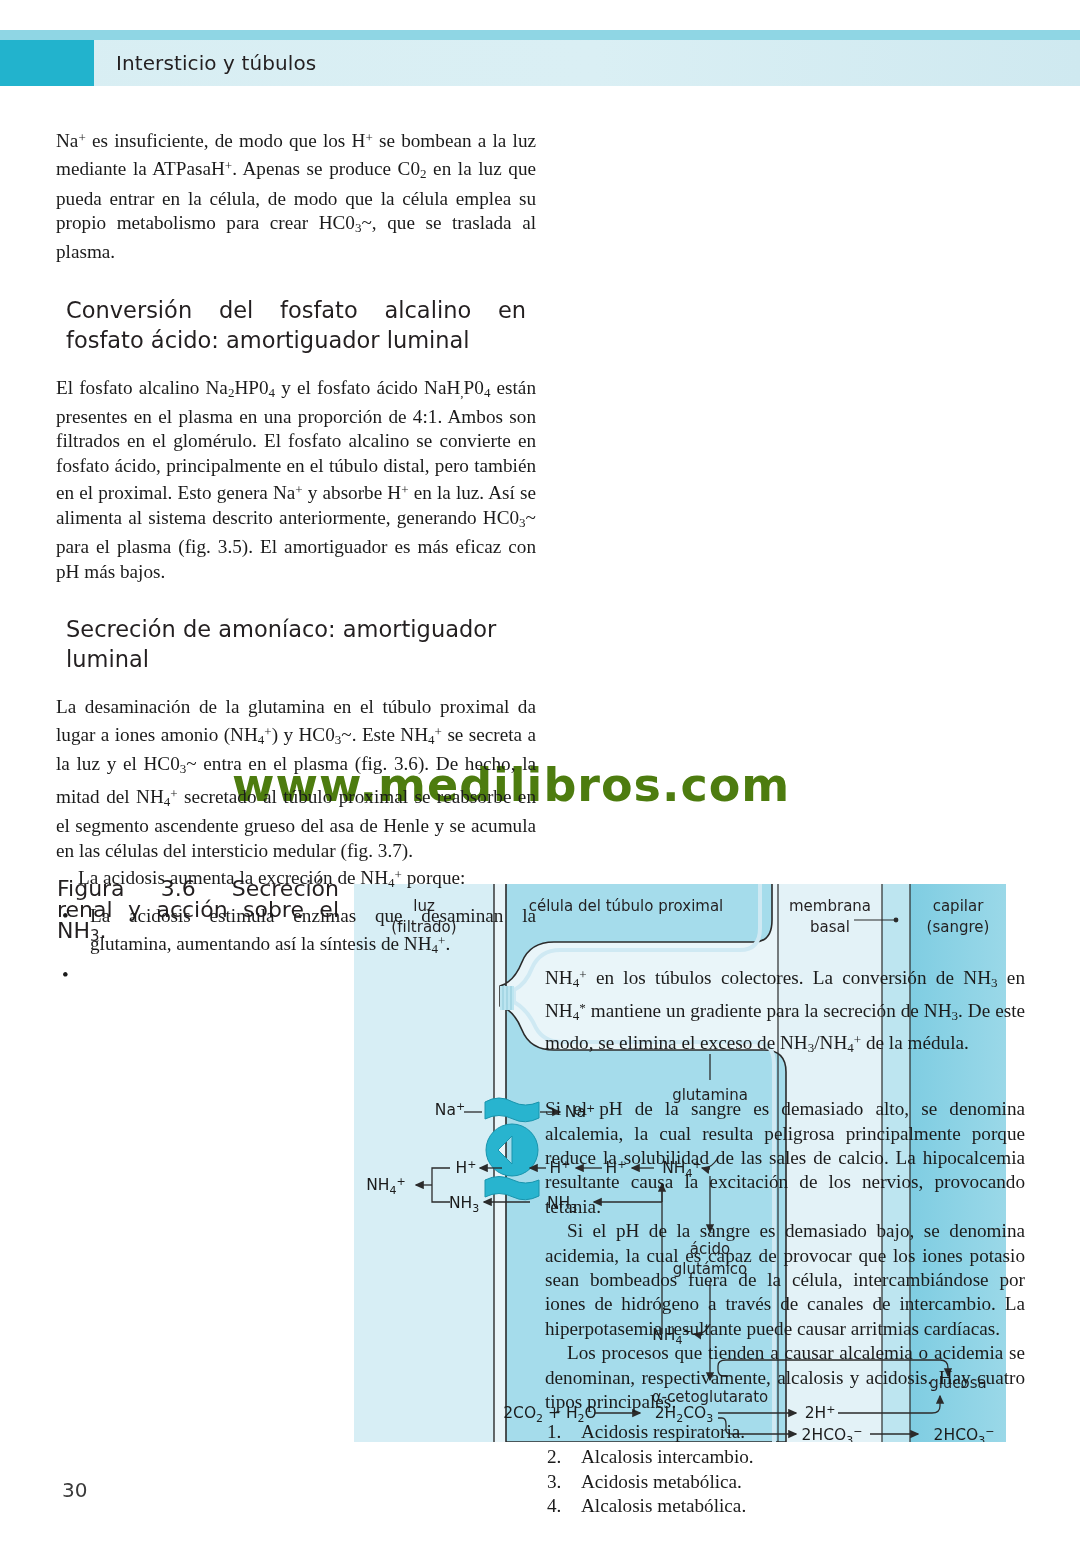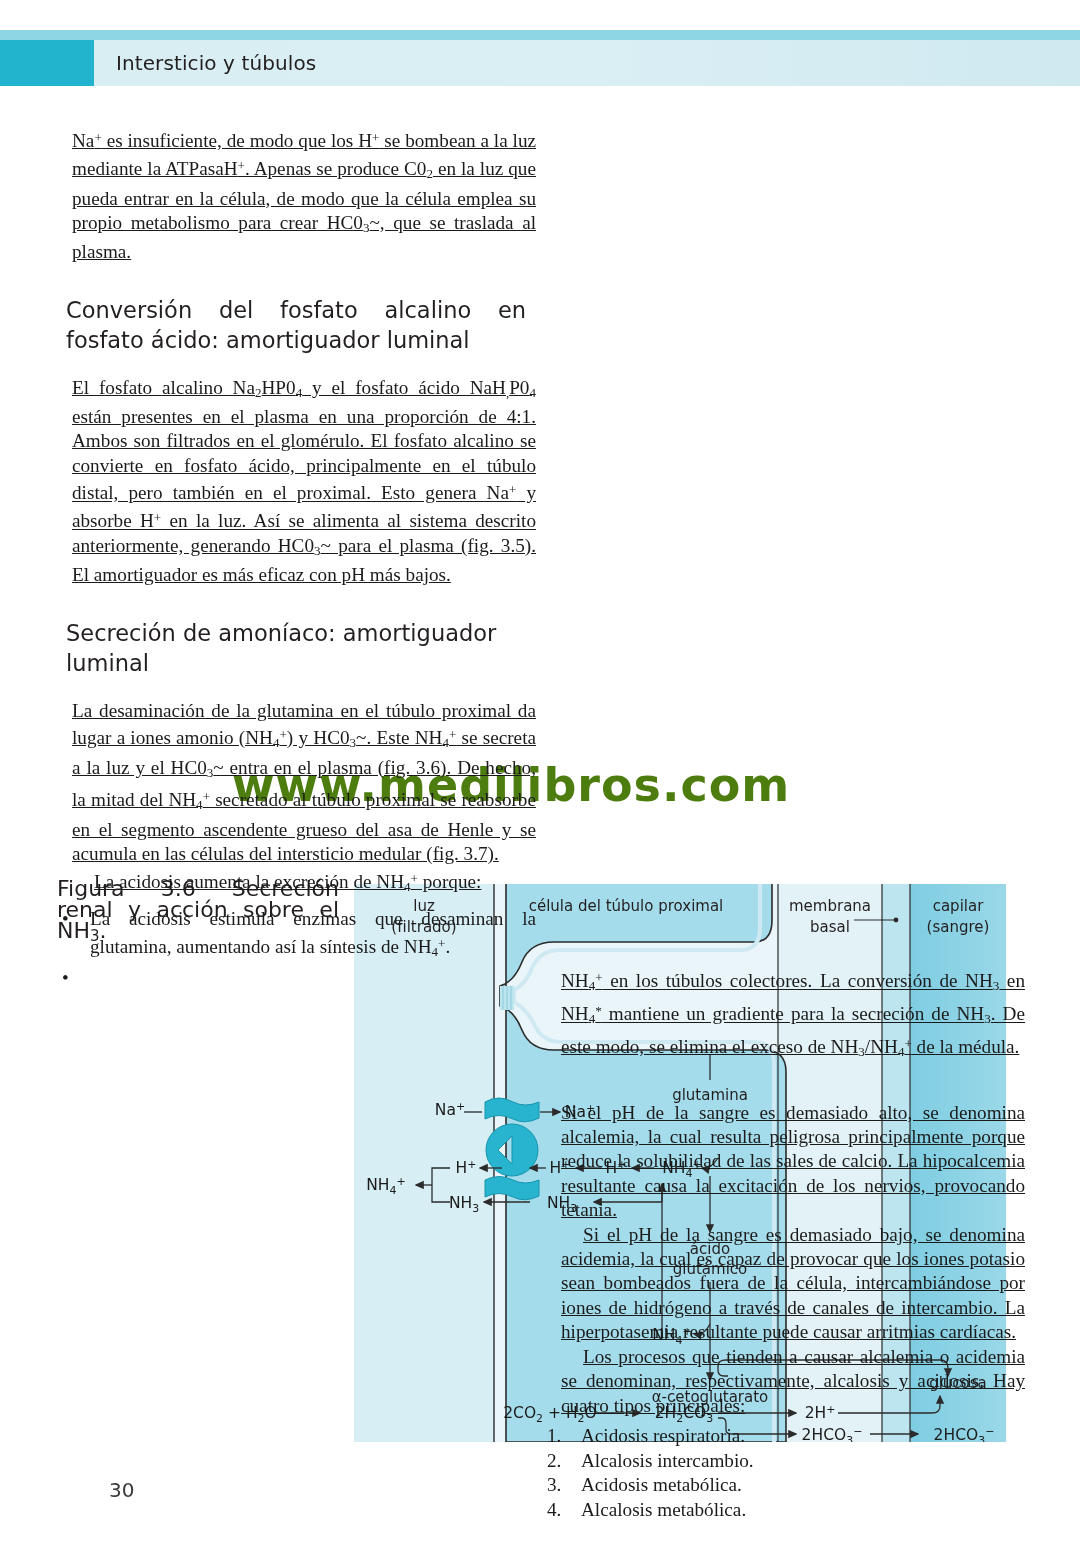--- a/index.html
+++ b/index.html
@@ -20,28 +20,27 @@
   .header-title{position:absolute;left:116px;top:40px;height:46px;line-height:46px;
      font-family:"DejaVu Sans", sans-serif;font-size:20px;color:#231f20;letter-spacing:.1px;}
   .header-underline{position:absolute;left:94px;top:86px;width:986px;height:3px;background:#ffffff;}
 
   
   .col{position:absolute;width:480px;}
   .col-left{left:56px;top:126px;}
   .col-right{left:545px;top:126px;}
 
   p.body{
-    margin:0 0 0 16px;
+    margin:0 0 0 0;
     font-size:19.2px;
     line-height:24.4px;
     text-align:justify;
     text-justify:inter-word;
     color:#1b1b1b;
     hyphens:none;
-    text-decoration:underline;
   }
   p.body + p.body{text-indent:22px;}
   p.noindent{text-indent:0 !important;}
   .gap-s{height:11px;}
   .gap-m{height:20px;}
 
   h2.section{
     font-family:"DejaVu Sans", sans-serif;
     font-weight:400;
     font-size:22.5px;
@@ -96,21 +95,21 @@
   .watermark{
     position:absolute;left:232px;top:758px;width:640px;height:60px;
     font-family:"DejaVu Sans", sans-serif;font-weight:700;font-size:46px;
     color:#4d7c0f;letter-spacing:1px;white-space:nowrap;
     z-index:0;pointer-events:none;
   }
   .colwrap{position:relative;z-index:2;}
 
   .pageno{
     position:absolute;left:62px;top:1478px;
-    font-family:"DejaVu Sans", sans-serif;font-size:20px;color:#3a3a3a;margin-left:47px;
+    font-family:"DejaVu Sans", sans-serif;font-size:20px;color:#3a3a3a;
   }
 </style>
 </head>
 <body>
 
 <div class="header-wrap">
   <div class="header-topstrip"></div>
   <div class="header-band"></div>
   <div class="header-tab"></div>
   <div class="header-title">Intersticio y túbulos</div>

